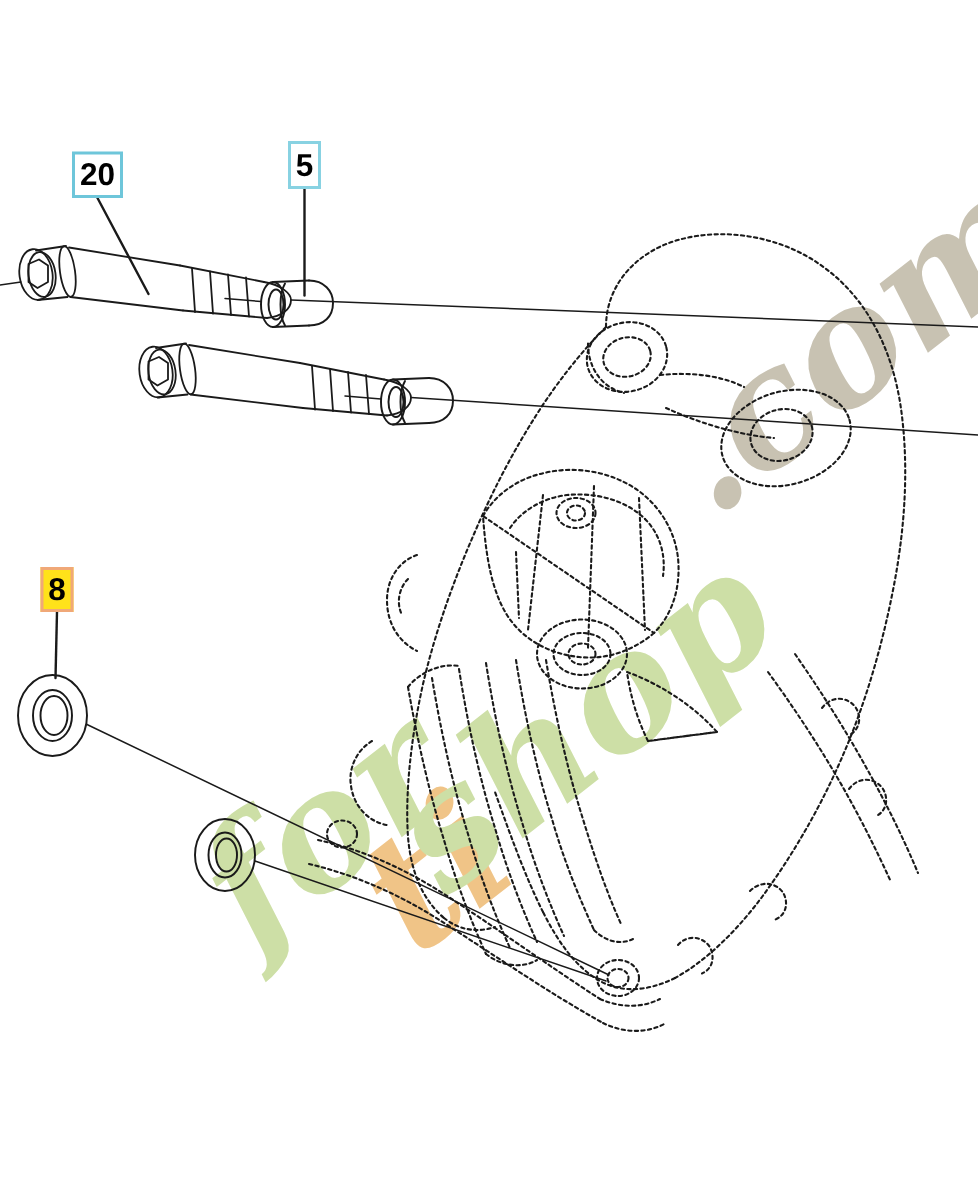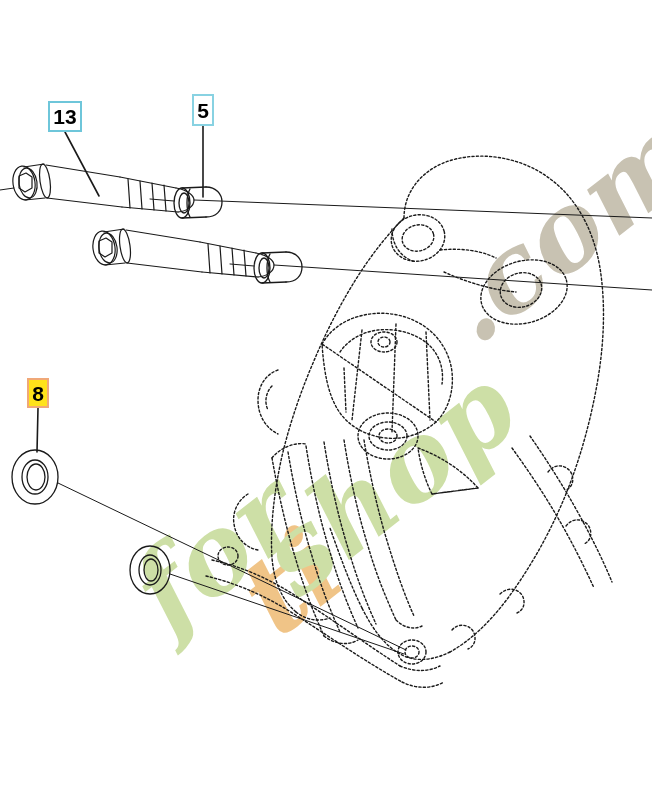--- a/index.html
+++ b/index.html
@@ -290,17 +290,17 @@
 
       <g stroke-width="1.6">
         <path d="M65,132 L99,196"></path>
         <path d="M203,126 L203,197"></path>
         <path d="M38,408 L37,452"></path>
       </g>
 
     </g>
   </svg>
 
-  <div class="callout callout-11">13</div>
+  <div class="callout callout-11">20</div>
   <div class="callout callout-5">5</div>
   <div class="callout callout-8">8</div>
 
 </div>
 
 </body></html>

